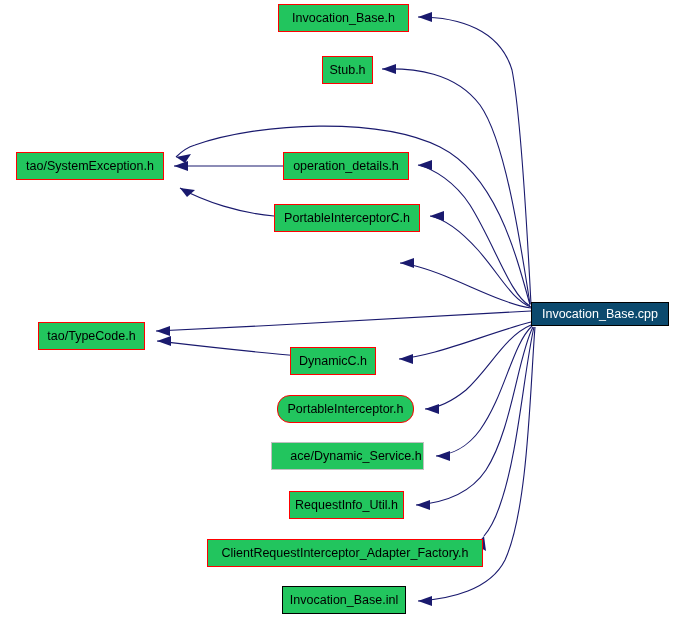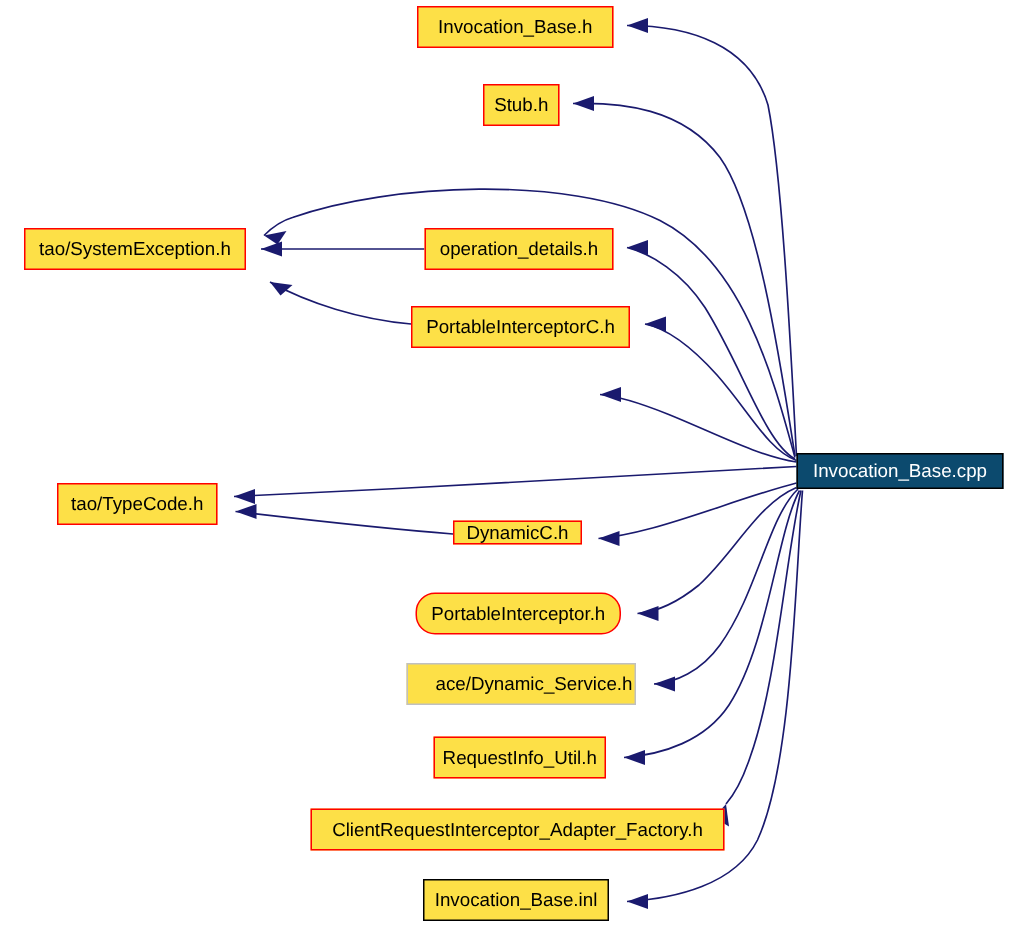--- a/index.html
+++ b/index.html
@@ -30,21 +30,21 @@
   .edge-head {
     fill: #1a1a6e;
     stroke: none;
   }
   .node {
     position: absolute;
     box-sizing: border-box;
     display: flex;
     align-items: center;
     justify-content: center;
-    background: #fde047;
+    background: #22c55e;
     border: 1px solid #ff0000;
     white-space: nowrap;
     font-size: 12.5px;
     color: #000000;
     letter-spacing: 0px;
   }
   .node.gray-border {
     border-color: #c0c0c0;
   }
   .node.black-border {
@@ -113,21 +113,21 @@
     </div>
     <div class="node" style="left: 274px; top: 204px; width: 146px; height: 28px;">
       <span class="node-label">PortableInterceptorC.h</span>
     </div>
     <div class="node focus-node" style="left: 531px; top: 302px; width: 138px; height: 24px;">
       <span class="node-label">Invocation_Base.cpp</span>
     </div>
     <div class="node" style="left: 38px; top: 322px; width: 107px; height: 28px;">
       <span class="node-label">tao/TypeCode.h</span>
     </div>
-    <div class="node" style="left: 302px; top: 347px; width: 86px; height: 16px;">
+    <div class="node" style="left: 290px; top: 347px; width: 86px; height: 28px;">
       <span class="node-label">DynamicC.h</span>
     </div>
     <div class="node" style="left: 277px; top: 395px; width: 137px; height: 28px; border-radius: 13px;">
       <span class="node-label">PortableInterceptor.h</span>
     </div>
     <div class="node gray-border" style="left: 271px; top: 442px; width: 153px; height: 28px; padding-left: 17px;">
       <span class="node-label">ace/Dynamic_Service.h</span>
     </div>
     <div class="node" style="left: 289px; top: 491px; width: 115px; height: 28px;">
       <span class="node-label">RequestInfo_Util.h</span>

